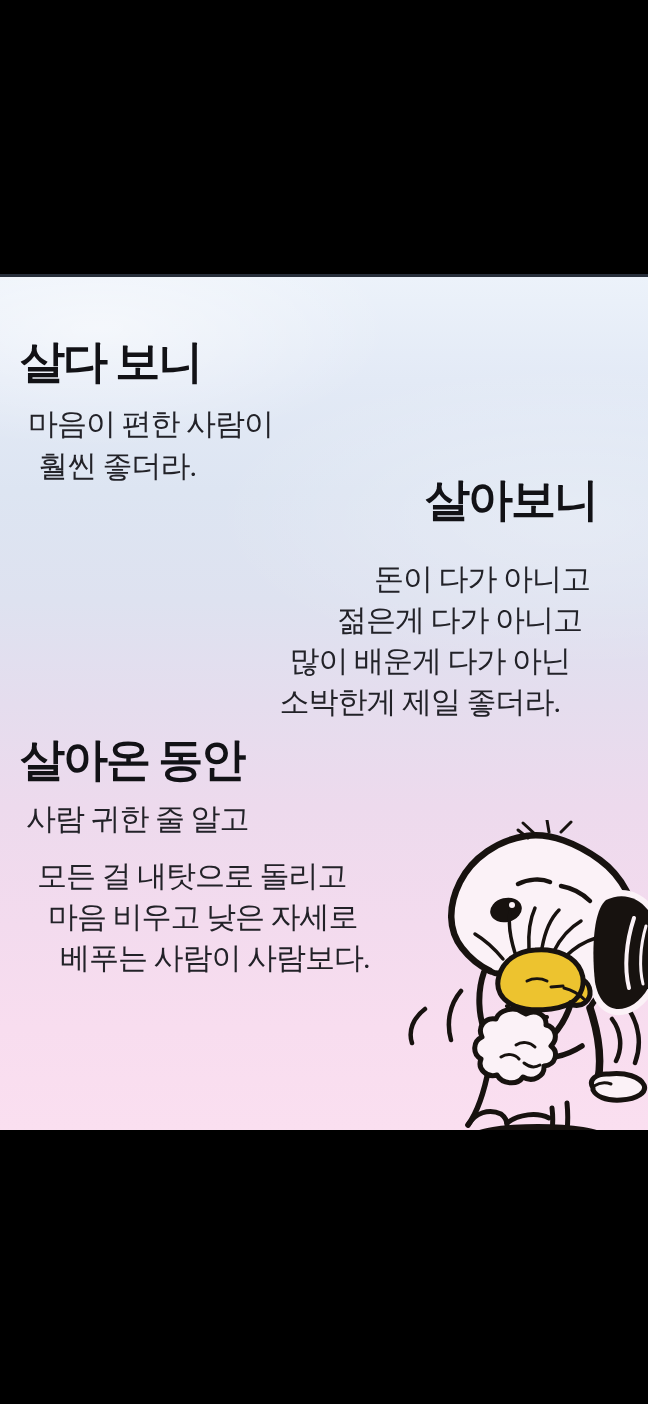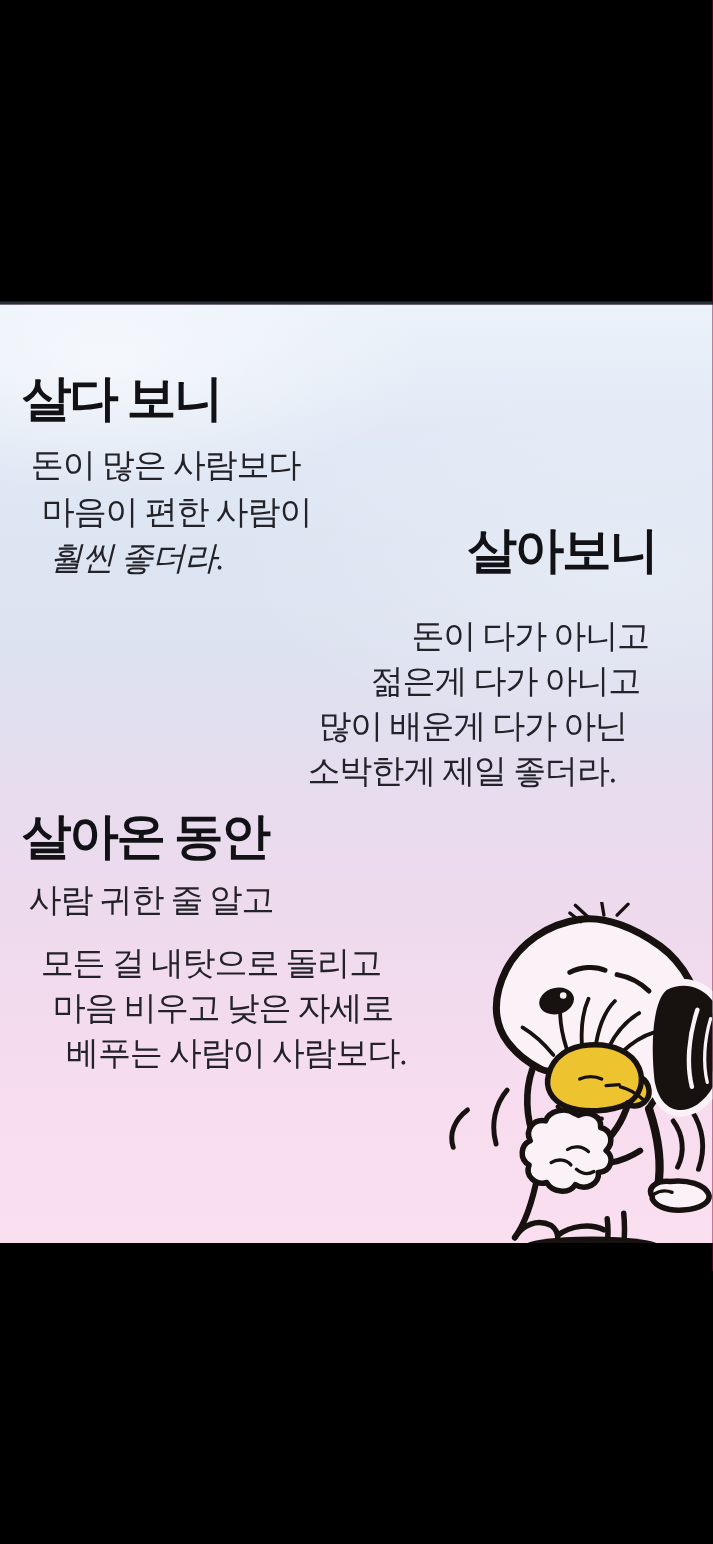--- a/index.html
+++ b/index.html
@@ -1,17 +1,17 @@
 <!DOCTYPE html>
 <html><head>
 <meta charset="utf-8">
 <style>
   html,body{margin:0;padding:0;background:#000;}
   .screen{
-    position:relative;width:648px;height:1404px;overflow:hidden;background:#be185d;
+    position:relative;width:648px;height:1404px;overflow:hidden;background:#fca5a5;
     font-family:"Liberation Serif","DejaVu Serif",serif;
   }
   .letterbox{position:absolute;left:0;width:648px;background:#000;}
   .letterbox.top{top:0;height:274px;border-bottom:3px solid #272e3a;}
   .letterbox.bottom{top:1130px;height:274px;}
   .artwork{
     position:absolute;left:0;top:277px;width:648px;height:853px;overflow:hidden;
     background:
       radial-gradient(ellipse 420px 170px at 15% 6%, rgba(255,255,255,.55), rgba(255,255,255,0) 70%),
       radial-gradient(ellipse 520px 220px at 88% 28%, rgba(255,255,255,.25), rgba(255,255,255,0) 70%),
@@ -48,21 +48,20 @@
 <body>
 
 <div class="screen">
 
   <div class="letterbox top"></div>
 
   <div class="artwork">
 
     <h1 class="qh" id="sec1-h">살다 보니</h1>
     <div class="qbody left" id="sec1-b">
-      <div class="ln">돈이 많은 사람보다</div>
       <div class="ln">마음이 편한 사람이</div>
       <div class="ln">훨씬 좋더라.</div>
     </div>
 
     <h1 class="qh" id="sec2-h">살아보니</h1>
     <div class="qbody right" id="sec2-b">
       <div class="ln">돈이 다가 아니고</div>
       <div class="ln">젊은게 다가 아니고</div>
       <div class="ln">많이 배운게 다가 아닌</div>
       <div class="ln">소박한게 제일 좋더라.</div>

